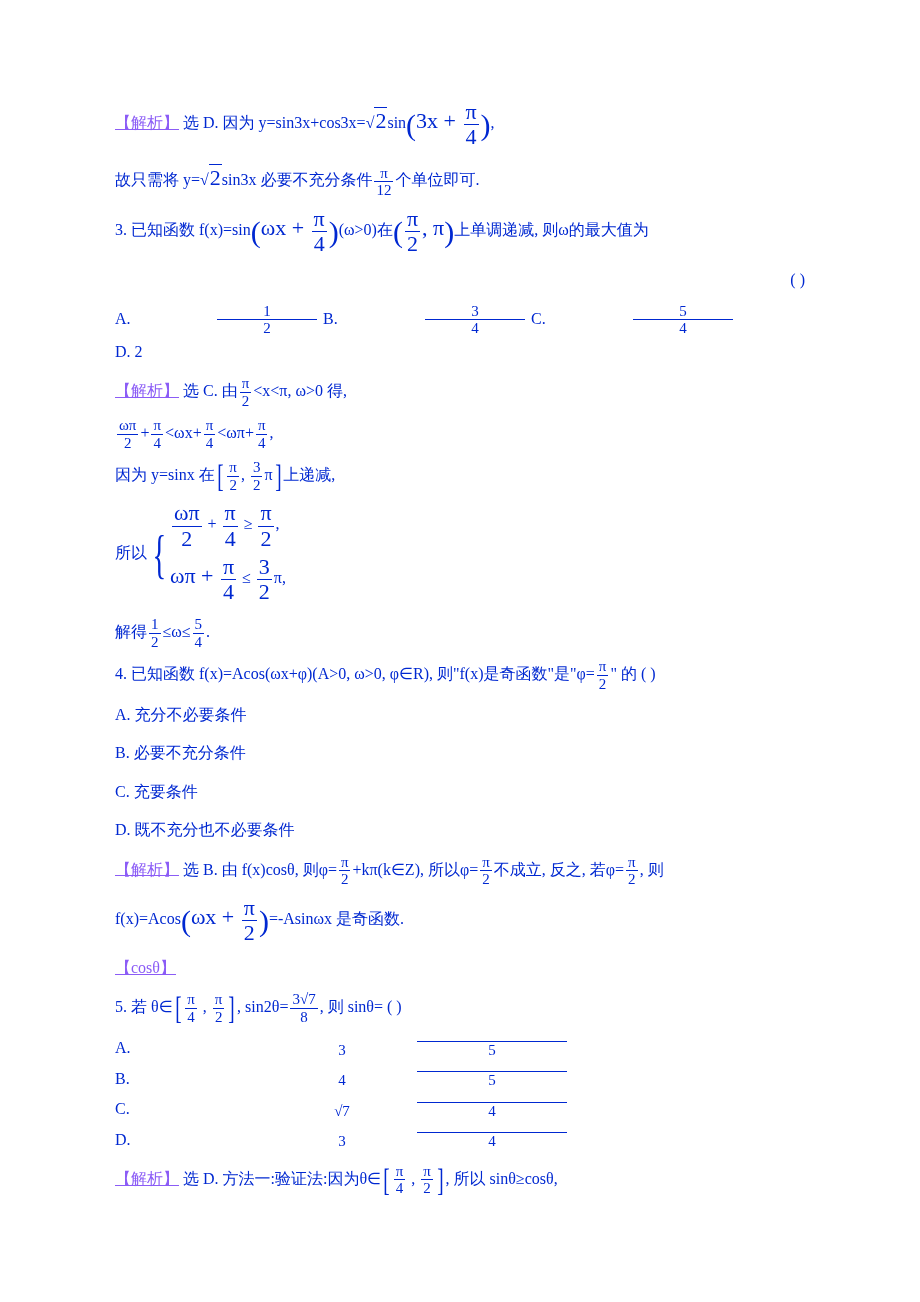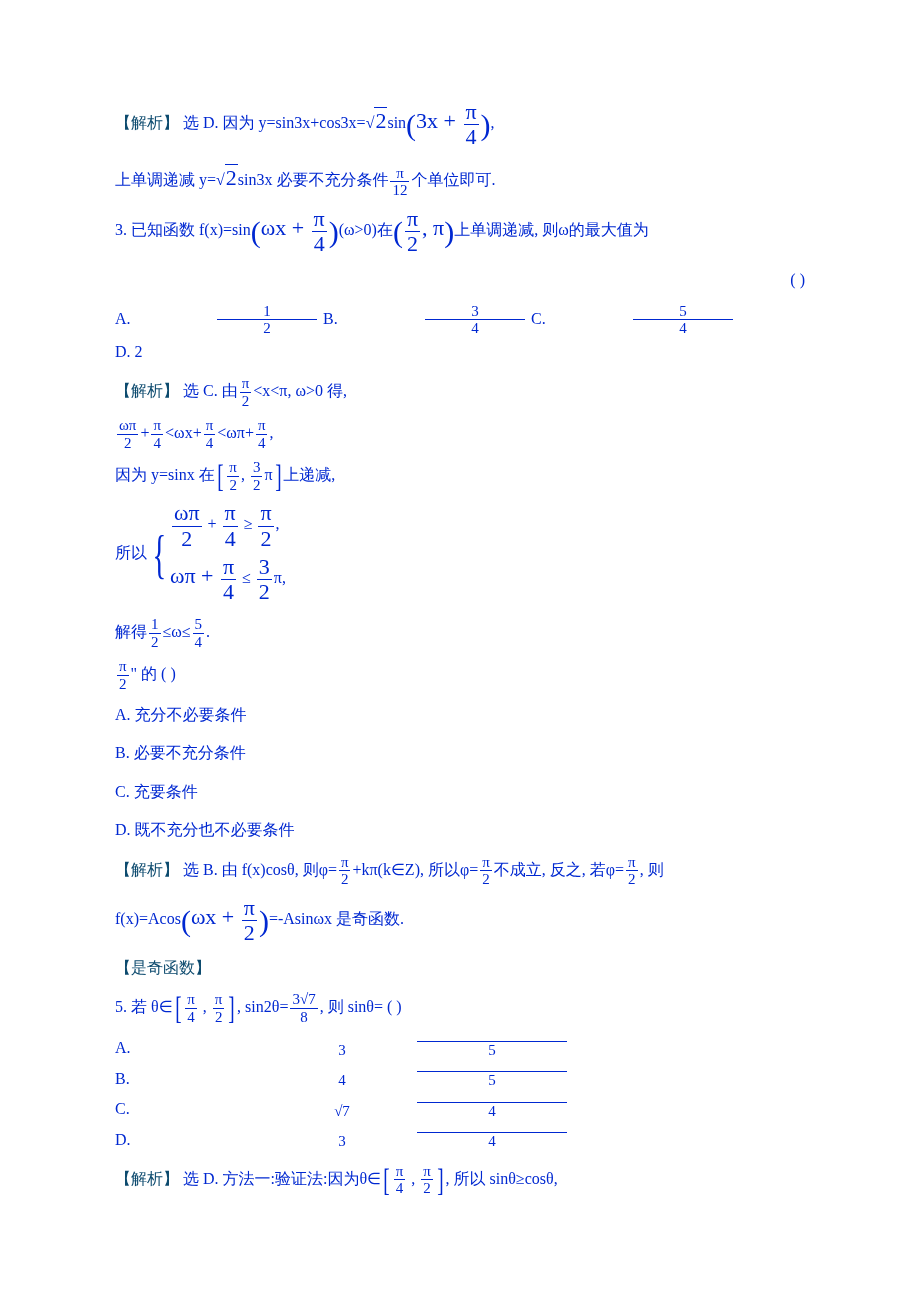--- a/index.html
+++ b/index.html
@@ -6,21 +6,21 @@
     body {
       font-family: "SimSun", "宋体", serif;
       width: 920px;
       background: #fff;
       padding: 100px 115px 60px 115px;
       font-size: 16px;
       line-height: 1.9;
       color: #000;
     }
     .blue { color: #0028d1; }
-    .red { color: #0c4a6e; }
+    .red { color: #8b5cf6; text-decoration: underline; }
     .line { margin-bottom: 8px; }
     .frac {
       display: inline-block;
       vertical-align: middle;
       text-align: center;
       font-size: 15px;
       line-height: 1.1;
       margin: 0 2px;
     }
     .frac .num { display: block; padding: 0 2px; }
@@ -69,21 +69,21 @@
   </style>
 </head>
 <body>
 
 <div class="line blue">
   <span class="red">【解析】</span>
   <span>选 D. 因为 y=sin3x+cos3x=</span>√<span class="sqrt big">2</span><span>sin</span><span class="lparen-big">(</span><span class="big">3x + </span><span class="frac big"><span class="num">π</span><span class="den">4</span></span><span class="rparen-big">)</span>,
 </div>
 
 <div class="line blue">
-  <span>上单调递减 y=</span>√<span class="sqrt big">2</span><span>sin3x 必要不充分条件</span><span class="frac"><span class="num">π</span><span class="den">12</span></span><span>个单位即可.</span>
+  <span>故只需将 y=</span>√<span class="sqrt big">2</span><span>sin3x 必要不充分条件</span><span class="frac"><span class="num">π</span><span class="den">12</span></span><span>个单位即可.</span>
 </div>
 
 <div class="line blue">
   <span>3. 已知函数 f(x)=sin</span><span class="lparen-big">(</span><span class="big">ωx + </span><span class="frac big"><span class="num">π</span><span class="den">4</span></span><span class="rparen-big">)</span><span>(ω&gt;0)在</span><span class="lparen-big">(</span><span class="frac big"><span class="num">π</span><span class="den">2</span></span><span class="big">, π</span><span class="rparen-big">)</span><span>上单调递减, 则ω的最大值为</span>
 </div>
 <div class="line blue paren-right">(    )</div>
 
 <div class="line blue options">
   <span><span>A.</span><span class="frac"><span class="num">1</span><span class="den">2</span></span></span>
   <span><span>B.</span><span class="frac"><span class="num">3</span><span class="den">4</span></span></span>
@@ -114,36 +114,36 @@
       <span class="big">ωπ + </span><span class="frac big"><span class="num">π</span><span class="den">4</span></span><span> ≤ </span><span class="frac big"><span class="num">3</span><span class="den">2</span></span>π,
     </div>
   </div>
 </div>
 
 <div class="line blue">
   <span>解得</span><span class="frac"><span class="num">1</span><span class="den">2</span></span><span>≤ω≤</span><span class="frac"><span class="num">5</span><span class="den">4</span></span><span>.</span>
 </div>
 
 <div class="line blue">
-  <span class="frac"><span class="num">π</span><span class="den">2</span></span><span>" 的  (    )</span>
+  <span>4. 已知函数 f(x)=Acos(ωx+φ)(A&gt;0, ω&gt;0, φ∈R), 则"f(x)是奇函数"是"φ=</span><span class="frac"><span class="num">π</span><span class="den">2</span></span><span>" 的  (    )</span>
 </div>
 <div class="line blue">A. 充分不必要条件</div>
 <div class="line blue">B. 必要不充分条件</div>
 <div class="line blue">C. 充要条件</div>
 <div class="line blue">D. 既不充分也不必要条件</div>
 
 <div class="line blue">
   <span class="red">【解析】</span>
   <span>选 B. 由 f(x)cosθ, 则φ=</span><span class="frac"><span class="num">π</span><span class="den">2</span></span><span>+kπ(k∈Z), 所以φ=</span><span class="frac"><span class="num">π</span><span class="den">2</span></span><span>不成立, 反之, 若φ=</span><span class="frac"><span class="num">π</span><span class="den">2</span></span><span>, 则</span>
 </div>
 <div class="line blue">
   <span>f(x)=Acos</span><span class="lparen-big">(</span><span class="big">ωx + </span><span class="frac big"><span class="num">π</span><span class="den">2</span></span><span class="rparen-big">)</span><span>=-Asinωx 是奇函数.</span>
 </div>
 
-<div class="line red">【是奇函数】</div>
+<div class="line red">【cosθ】</div>
 
 <div class="line blue">
   <span>5. 若 θ∈</span><span class="lbracket-big">[</span><span class="frac"><span class="num">π</span><span class="den">4</span></span><span> , </span><span class="frac"><span class="num">π</span><span class="den">2</span></span><span class="rbracket-big">]</span><span>, sin2θ=</span><span class="frac"><span class="num">3√7</span><span class="den">8</span></span><span>, 则 sinθ=  (    )</span>
 </div>
 
 <div class="line blue options wide">
   <span><span>A.</span><span class="frac"><span class="num">3</span><span class="den">5</span></span></span>
   <span><span>B.</span><span class="frac"><span class="num">4</span><span class="den">5</span></span></span>
   <span><span>C.</span><span class="frac"><span class="num">√7</span><span class="den">4</span></span></span>
   <span><span>D.</span><span class="frac"><span class="num">3</span><span class="den">4</span></span></span>

